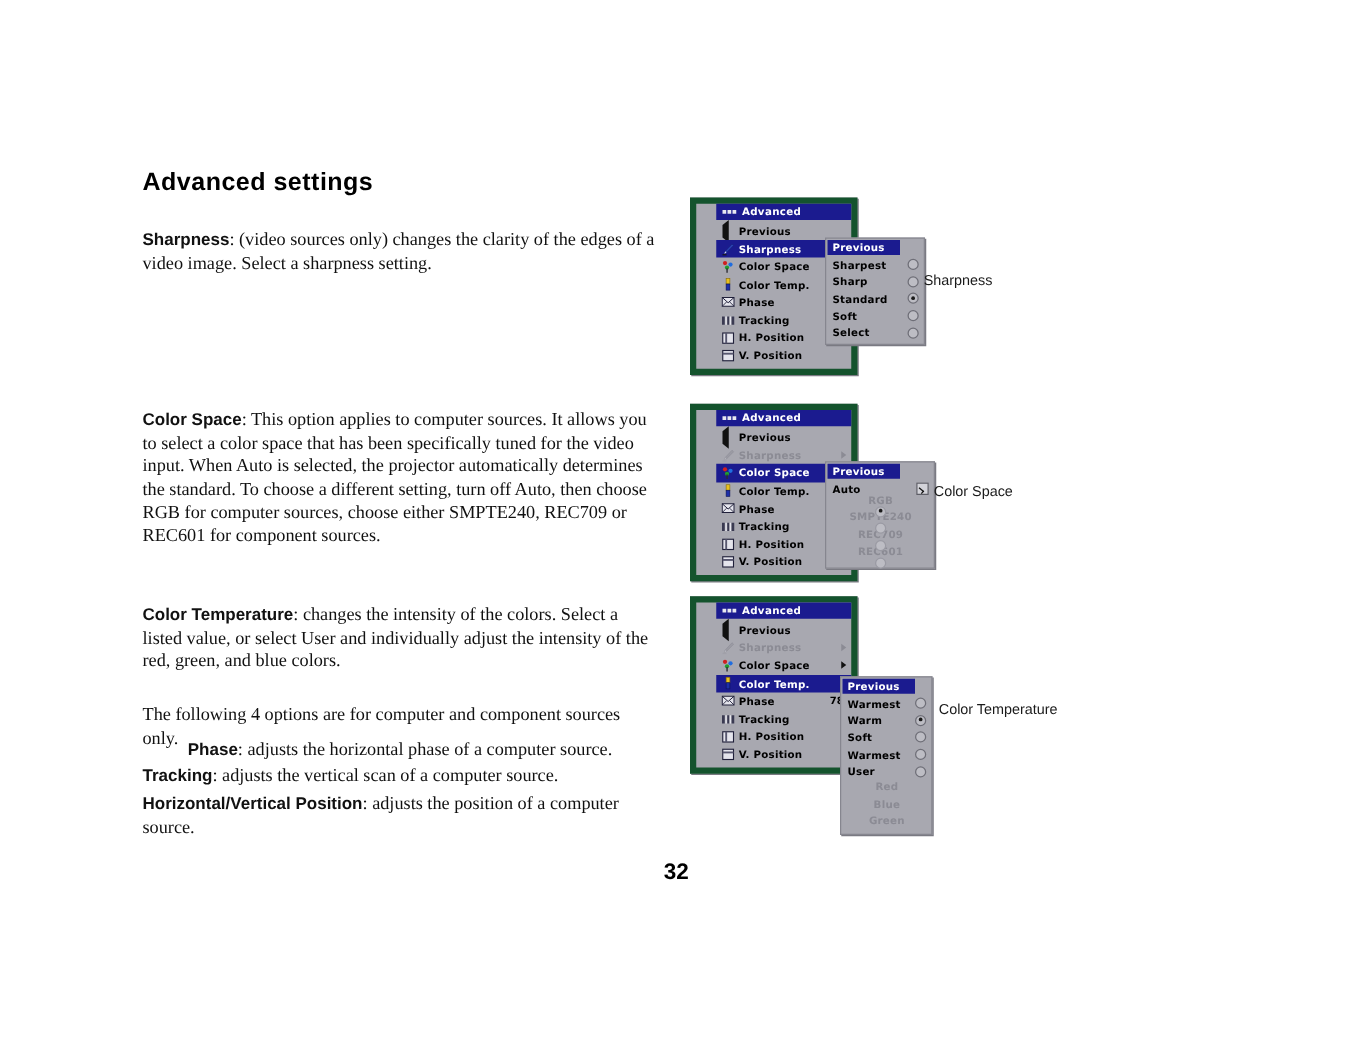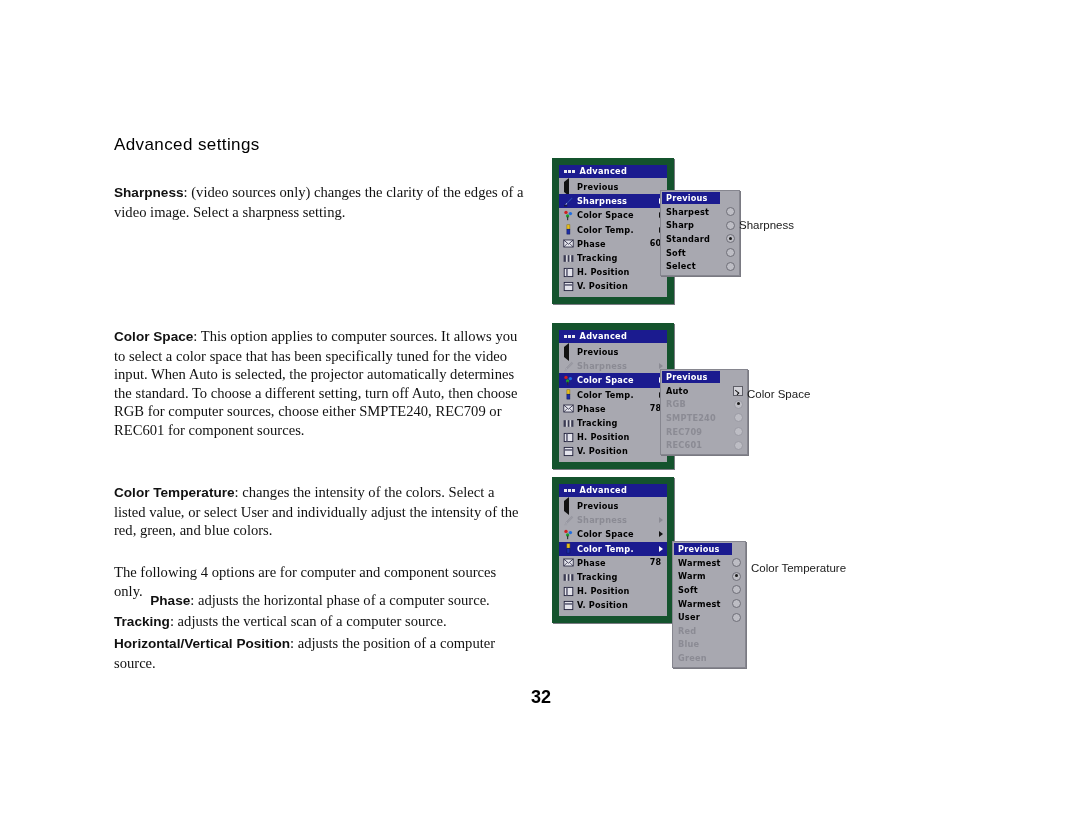--- a/index.html
+++ b/index.html
@@ -17,22 +17,22 @@
 
   
   .doc {
     position: absolute;
     left: 114px;
     top: 135px;
     width: 420px;
   }
   .heading {
     font-family: "Liberation Sans", sans-serif;
-    font-weight: normal;
-    font-size: 17px;
+    font-weight: bold;
+    font-size: 20px;
     letter-spacing: 0.4px;
     color: #000;
     margin: 0 0 22px 0;
   }
   .para {
     font-family: "Liberation Serif", serif;
     font-size: 14.6px;
     line-height: 18.6px;
     color: #111;
     margin: 0;
@@ -63,23 +63,24 @@
   
   .osd {
     position: absolute;
     font-family: "DejaVu Sans", sans-serif;
     font-size: 8.2px;
     font-weight: bold;
     color: #000;
   }
   .osd-main {
     background: #a8a8b0;
-    border: 7px solid #14532d;
+    border: 5px solid #14532d;
     width: 108px;
     box-shadow: 1px 1px 0 #7a7a82;
+    padding-left: 16px;
   }
   .osd-title {
     background: #1b1b8f;
     color: #ffffff;
     height: 13px;
     line-height: 13px;
     padding-left: 5px;
     display: flex;
     align-items: center;
     gap: 5px;
@@ -149,21 +150,21 @@
   }
   .srow {
     height: 13.6px;
     display: flex;
     align-items: center;
     padding: 0 4px 0 5px;
     letter-spacing: 0.2px;
     justify-content: center;
   }
   .srow .sl { flex: 1 1 auto; white-space: nowrap; }
-  .srow.dim { color: #8b8b94; }
+  .srow.dim { color: #8b8b94; flex-direction: column; }
   .radio {
     width: 7px; height: 7px;
     border: 1px solid #6e6e77;
     border-radius: 50%;
     background: #bdbdc4;
     flex: 0 0 7px;
     position: relative;
   }
   .radio.on::after {
     content: "";

